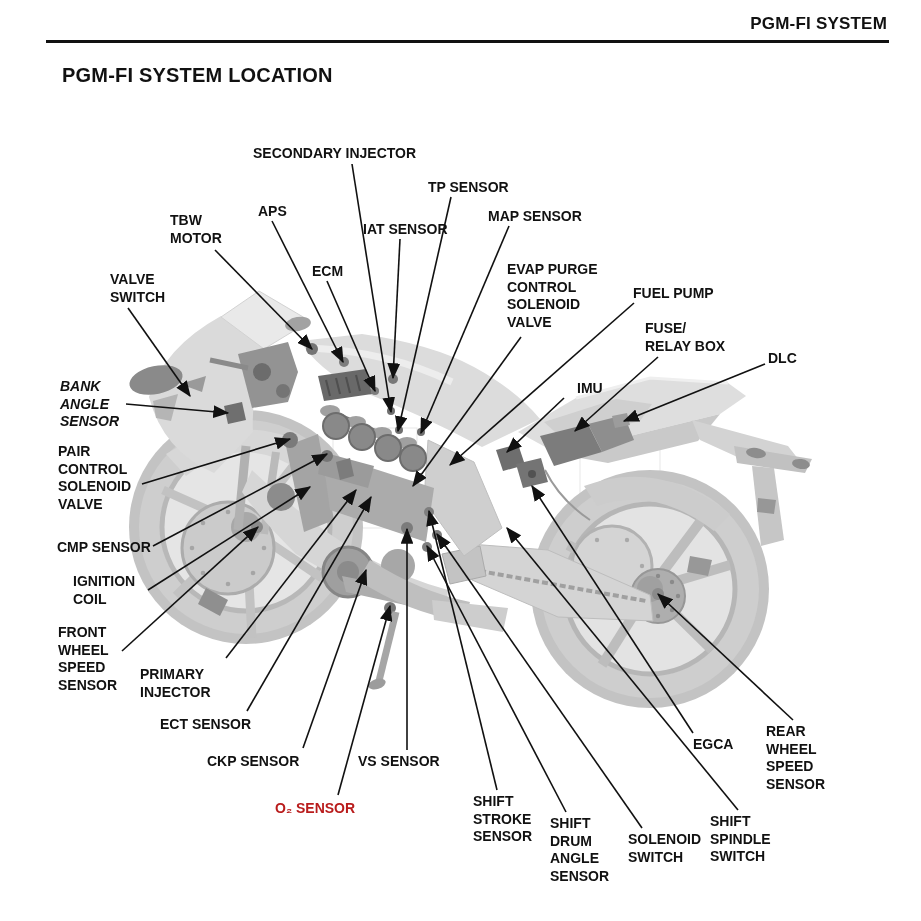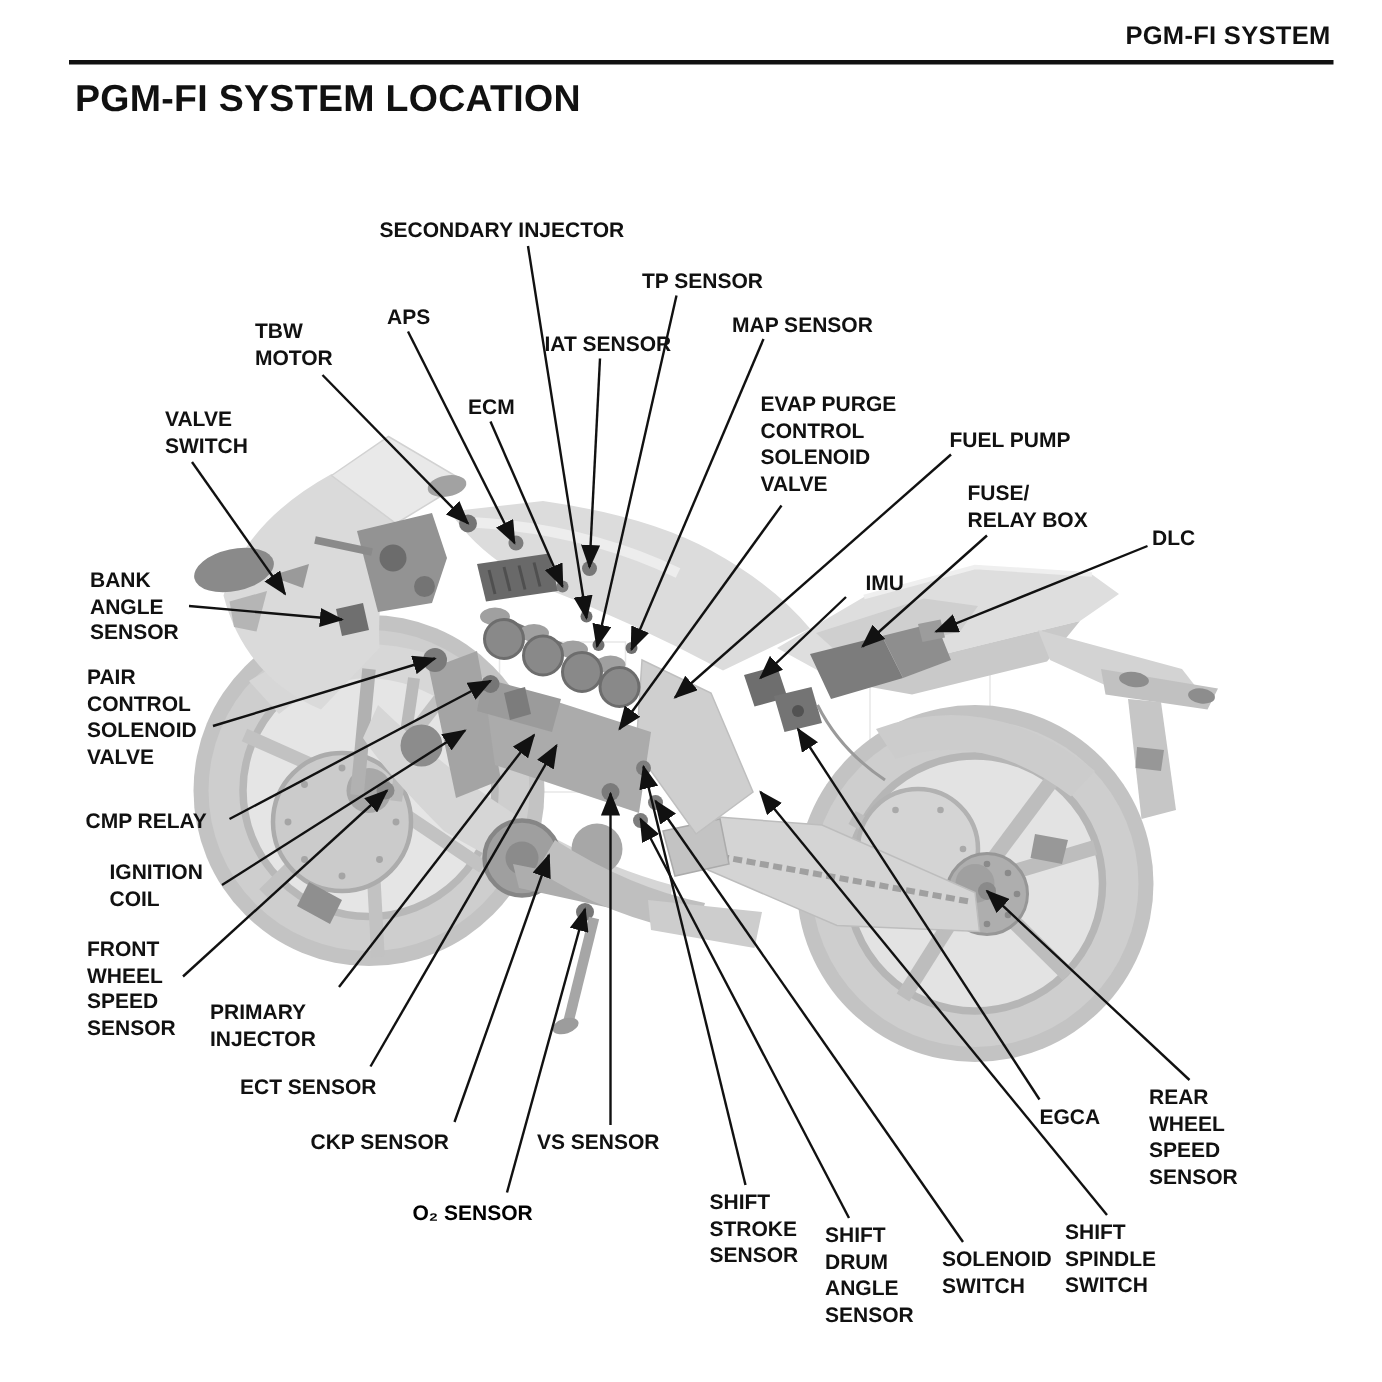--- a/index.html
+++ b/index.html
@@ -1,21 +1,21 @@
 <!DOCTYPE html>
 <html><head>
 <meta charset="utf-8">
 <style>
   html,body{margin:0;padding:0;background:#ffffff;}
   .page{position:relative;width:921px;height:921px;background:#ffffff;overflow:hidden;
         font-family:"Liberation Sans",sans-serif;color:#111;}
   .running-header{position:absolute;top:14px;right:34px;font-size:17px;font-weight:700;
         letter-spacing:.2px;}
   .header-rule{position:absolute;top:40px;left:46px;right:32px;height:3px;background:#111;}
-  .page-title{position:absolute;top:48px;left:46px;margin:4px;font-size:25px;font-weight:700;
+  .page-title{position:absolute;top:48px;left:46px;margin:16px;font-size:20px;font-weight:700;
         letter-spacing:.2px;}
   .diagram{position:absolute;inset:0;}
   .diagram svg{position:absolute;left:0;top:0;}
   .dlabel{position:absolute;font-size:14px;line-height:17.5px;font-weight:700;
         white-space:pre;color:#111;}
 </style>
 </head>
 <body>
 
 <div class="page">
@@ -252,39 +252,39 @@
 SWITCH</div>
         <div class="dlabel" style="left: 507px; top: 261px; color: rgb(17, 17, 17);">EVAP PURGE
 CONTROL
 SOLENOID
 VALVE</div>
         <div class="dlabel" style="left: 633px; top: 285px; color: rgb(17, 17, 17);">FUEL PUMP</div>
         <div class="dlabel" style="left: 645px; top: 320px; color: rgb(17, 17, 17);">FUSE/
 RELAY BOX</div>
         <div class="dlabel" style="left: 768px; top: 350px; color: rgb(17, 17, 17);">DLC</div>
         <div class="dlabel" style="left: 565px; top: 380px; color: rgb(17, 17, 17); margin-left: 12px;">IMU</div>
-        <div class="dlabel" style="left: 60px; top: 378px; color: rgb(17, 17, 17);">BANK
+        <div class="dlabel" style="left: 60px; top: 378px; color: rgb(17, 17, 17); font-style: italic;">BANK
 ANGLE
 SENSOR</div>
         <div class="dlabel" style="left: 58px; top: 443px; color: rgb(17, 17, 17);">PAIR
 CONTROL
 SOLENOID
 VALVE</div>
-        <div class="dlabel" style="left: 57px; top: 539px; color: rgb(17, 17, 17);">CMP RELAY</div>
+        <div class="dlabel" style="left: 57px; top: 539px; color: rgb(17, 17, 17);">CMP SENSOR</div>
         <div class="dlabel" style="left: 73px; top: 573px; color: rgb(17, 17, 17);">IGNITION
 COIL</div>
         <div class="dlabel" style="left: 58px; top: 624px; color: rgb(17, 17, 17);">FRONT
 WHEEL
 SPEED
 SENSOR</div>
         <div class="dlabel" style="left: 140px; top: 666px; color: rgb(17, 17, 17);">PRIMARY
 INJECTOR</div>
         <div class="dlabel" style="left: 160px; top: 716px; color: rgb(17, 17, 17);">ECT SENSOR</div>
         <div class="dlabel" style="left: 207px; top: 753px; color: rgb(17, 17, 17);">CKP SENSOR</div>
-        <div class="dlabel" style="left: 275px; top: 800px; color: #000000;">O₂ SENSOR</div>
+        <div class="dlabel" style="left: 275px; top: 800px; color: #b91c1c;">O₂ SENSOR</div>
         <div class="dlabel" style="left: 358px; top: 753px; color: rgb(17, 17, 17);">VS SENSOR</div>
         <div class="dlabel" style="left: 473px; top: 793px; color: rgb(17, 17, 17);">SHIFT
 STROKE
 SENSOR</div>
         <div class="dlabel" style="left: 550px; top: 815px; color: rgb(17, 17, 17);">SHIFT
 DRUM
 ANGLE
 SENSOR</div>
         <div class="dlabel" style="left: 628px; top: 831px; color: rgb(17, 17, 17);">SOLENOID
 SWITCH</div>

